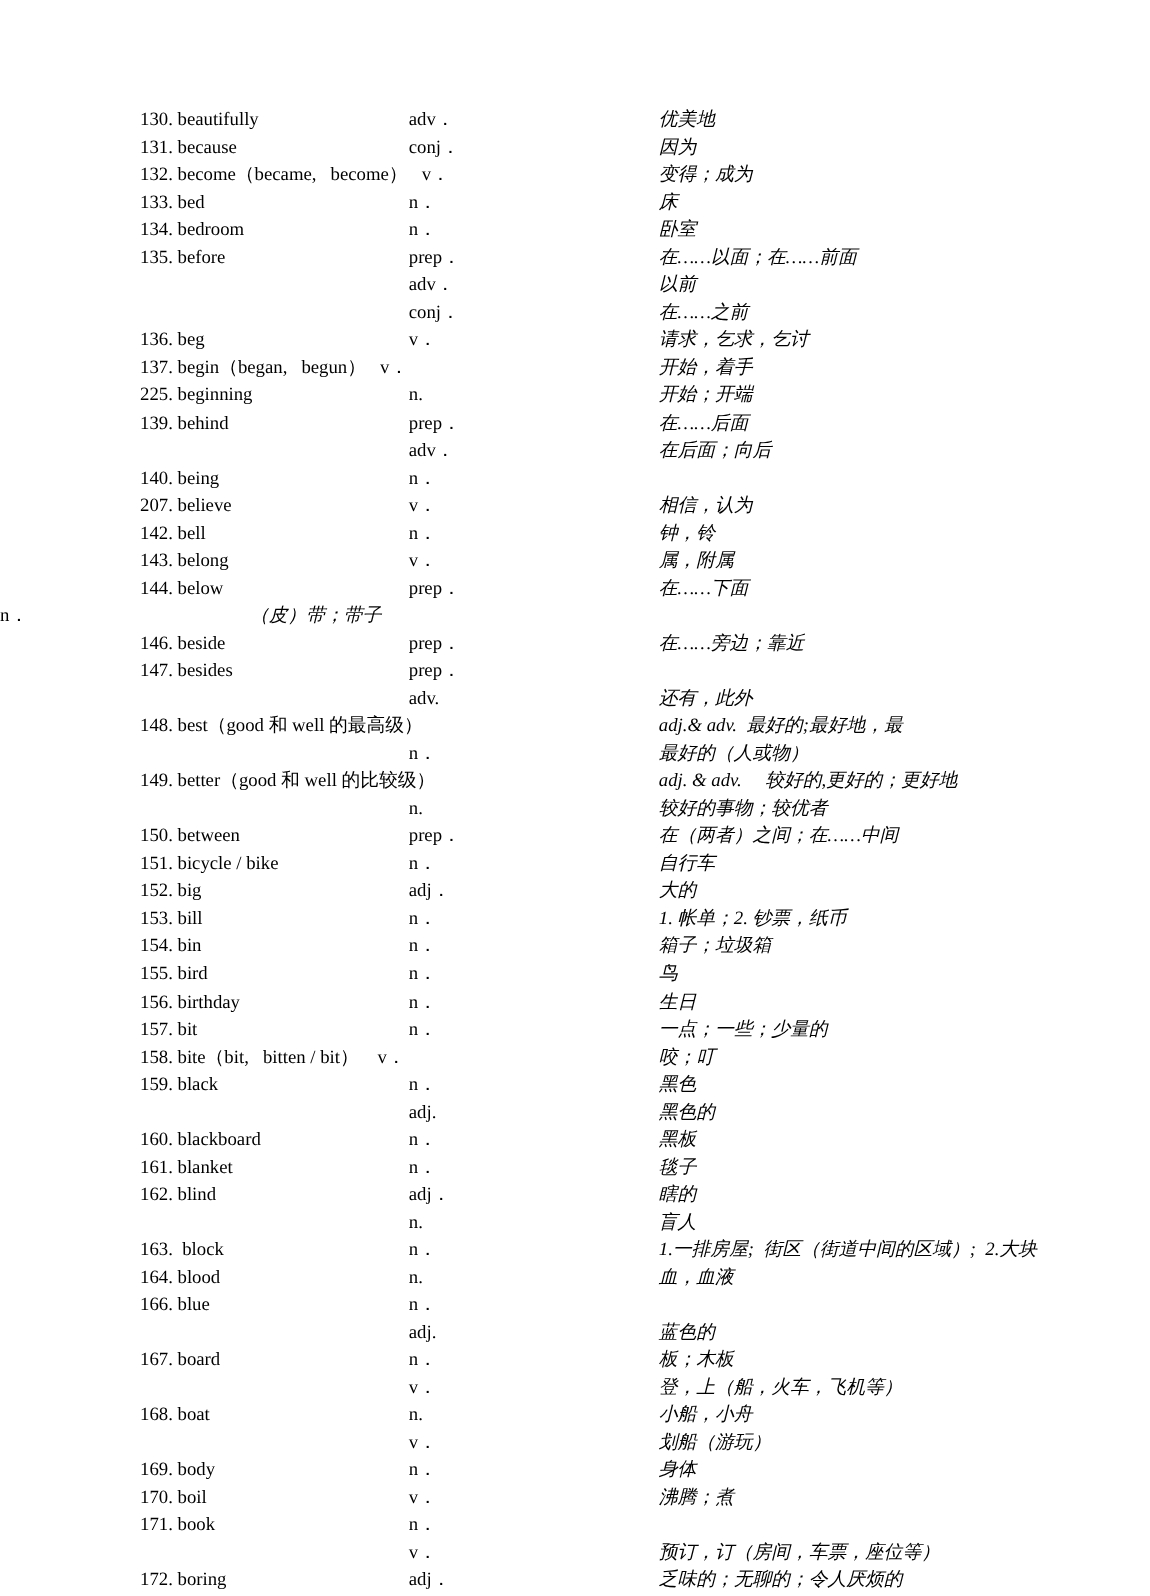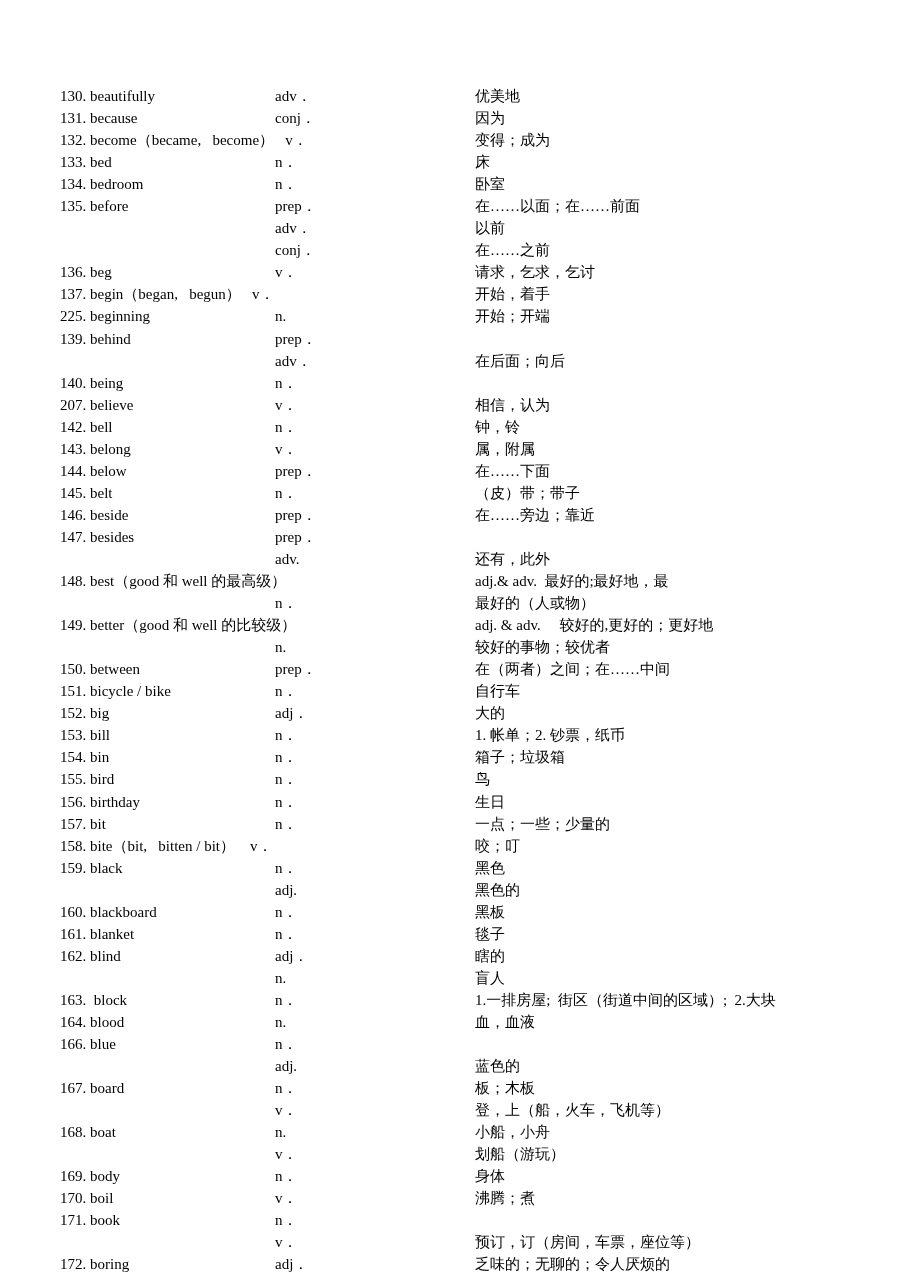--- a/index.html
+++ b/index.html
@@ -13,55 +13,56 @@
   }
   .page {
     width: 920px;
     margin: 0;
   }
   .row {
     display: flex;
     white-space: pre;
   }
   .c1 { 
-    padding-left: 60px;
+    padding-left: 112px;
     width: 215px;
     flex-shrink: 0;
   }
   .c2 { 
     width: 200px;
     flex-shrink: 0;
   }
   .c3 { 
     flex: 1;
+    font-style: italic;
   }
 </style>
 </head>
 <body>
 
 <div class="page" id="page">
     <div class="row"><div class="c1">130. beautifully</div><div class="c2">adv．</div><div class="c3">优美地</div></div>
     <div class="row"><div class="c1">131. because</div><div class="c2">conj．</div><div class="c3">因为</div></div>
     <div class="row"><div class="c1">132. become（became,   become）   v．</div><div class="c2"></div><div class="c3">变得；成为</div></div>
     <div class="row"><div class="c1">133. bed</div><div class="c2">n．</div><div class="c3">床</div></div>
     <div class="row"><div class="c1">134. bedroom</div><div class="c2">n．</div><div class="c3">卧室</div></div>
     <div class="row"><div class="c1">135. before</div><div class="c2">prep．</div><div class="c3">在……以面；在……前面</div></div>
     <div class="row"><div class="c1"></div><div class="c2">adv．</div><div class="c3">以前</div></div>
     <div class="row"><div class="c1"></div><div class="c2">conj．</div><div class="c3">在……之前</div></div>
     <div class="row"><div class="c1">136. beg</div><div class="c2">v．</div><div class="c3">请求，乞求，乞讨</div></div>
     <div class="row"><div class="c1">137. begin（began,   begun）   v．</div><div class="c2"></div><div class="c3">开始，着手</div></div>
     <div class="row"><div class="c1">225. beginning</div><div class="c2">n.</div><div class="c3">开始；开端</div></div>
-    <div class="row"><div class="c1">139. behind</div><div class="c2">prep．</div></div>
+    <div class="row"><div class="c1">139. behind</div><div class="c2">prep．</div><div class="c3">在……后面</div></div>
     <div class="row"><div class="c1"></div><div class="c2">adv．</div><div class="c3">在后面；向后</div></div>
     <div class="row"><div class="c1">140. being</div><div class="c2">n．</div></div>
     <div class="row"><div class="c1">207. believe</div><div class="c2">v．</div><div class="c3">相信，认为</div></div>
     <div class="row"><div class="c1">142. bell</div><div class="c2">n．</div><div class="c3">钟，铃</div></div>
     <div class="row"><div class="c1">143. belong</div><div class="c2">v．</div><div class="c3">属，附属</div></div>
     <div class="row"><div class="c1">144. below</div><div class="c2">prep．</div><div class="c3">在……下面</div></div>
-    <div class="row"><div class="c1">145. belt</div><div class="c2">n．</div><div class="c3">（皮）带；带子</div></div>
+    <div class="row"><div class="c2">n．</div><div class="c3">（皮）带；带子</div></div>
     <div class="row"><div class="c1">146. beside</div><div class="c2">prep．</div><div class="c3">在……旁边；靠近</div></div>
     <div class="row"><div class="c1">147. besides</div><div class="c2">prep．</div></div>
     <div class="row"><div class="c1"></div><div class="c2">adv.</div><div class="c3">还有，此外</div></div>
     <div class="row"><div class="c1">148. best（good 和 well 的最高级）</div><div class="c2"></div><div class="c3">adj.&amp; adv.  最好的;最好地，最</div></div>
     <div class="row"><div class="c1"></div><div class="c2">n．</div><div class="c3">最好的（人或物）</div></div>
     <div class="row"><div class="c1">149. better（good 和 well 的比较级）</div><div class="c2"></div><div class="c3">adj. &amp; adv.     较好的,更好的；更好地</div></div>
     <div class="row"><div class="c1"></div><div class="c2">n.</div><div class="c3">较好的事物；较优者</div></div>
     <div class="row"><div class="c1">150. between</div><div class="c2">prep．</div><div class="c3">在（两者）之间；在……中间</div></div>
     <div class="row"><div class="c1">151. bicycle / bike</div><div class="c2">n．</div><div class="c3">自行车</div></div>
     <div class="row"><div class="c1">152. big</div><div class="c2">adj．</div><div class="c3">大的</div></div>

